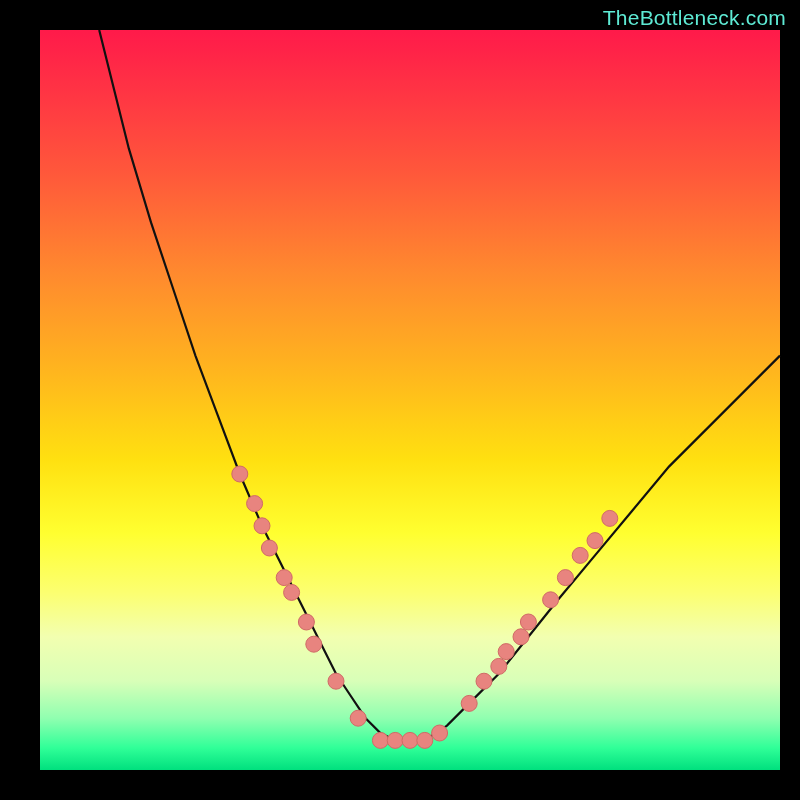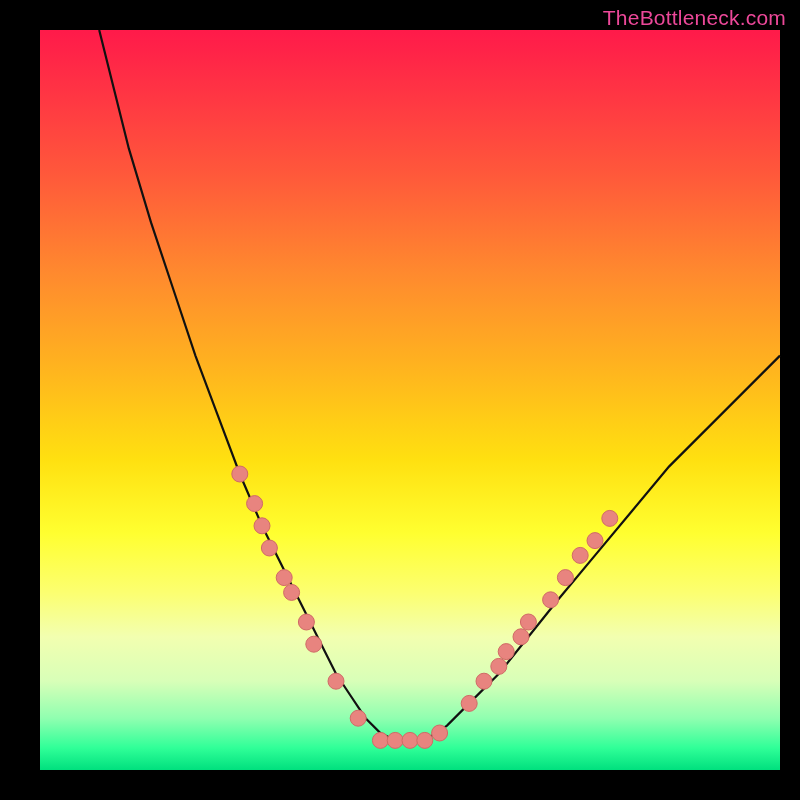--- a/index.html
+++ b/index.html
@@ -37,21 +37,21 @@
       #d8ffb8 88%,
       #90ffb0 93%,
       #30ff98 97%,
       #00e07e 100%
     );
   }
   .watermark {
     position: absolute;
     top: 6px;
     right: 14px;
-    color: #ec4899;
+    color: #5eead4;
     font-size: 21px;
     font-weight: 500;
     letter-spacing: 0.2px;
   }
   svg.curve {
     position: absolute;
     left: 0;
     top: 0;
     width: 740px;
     height: 740px;

